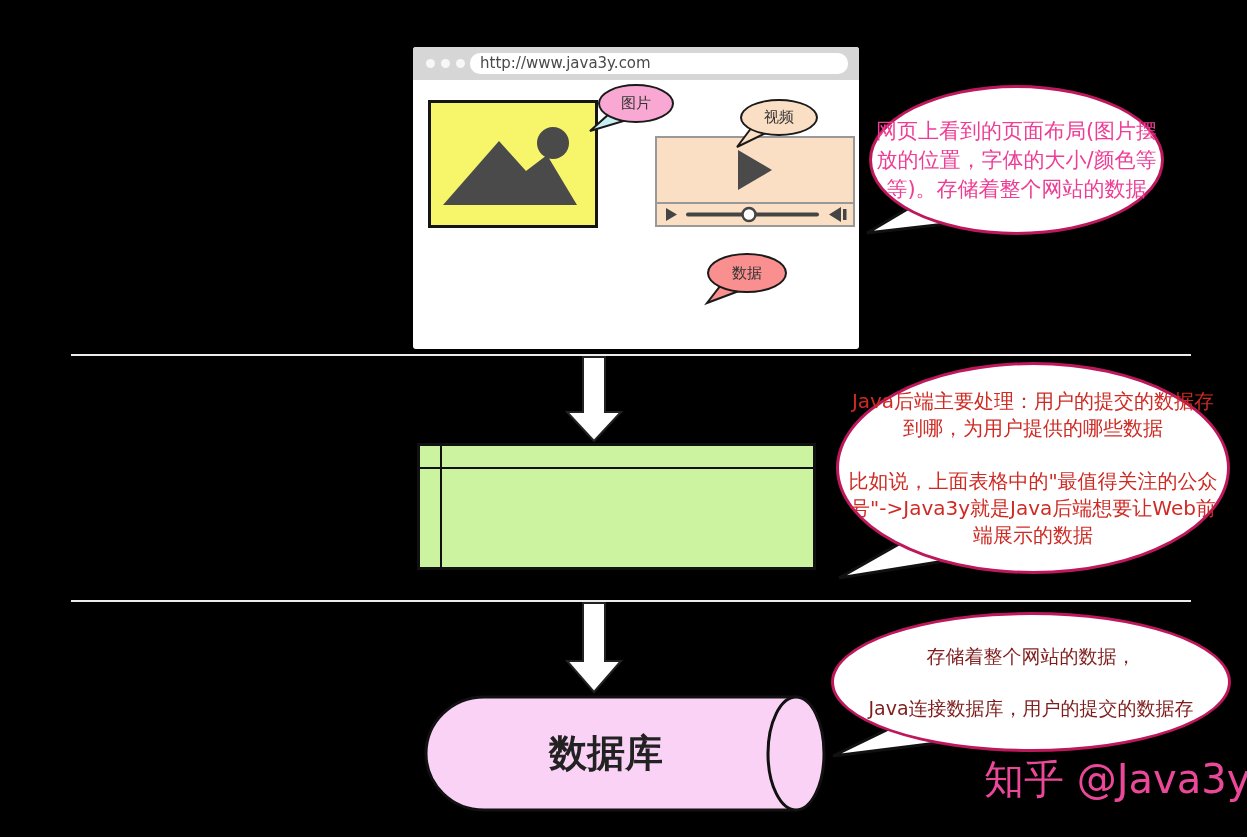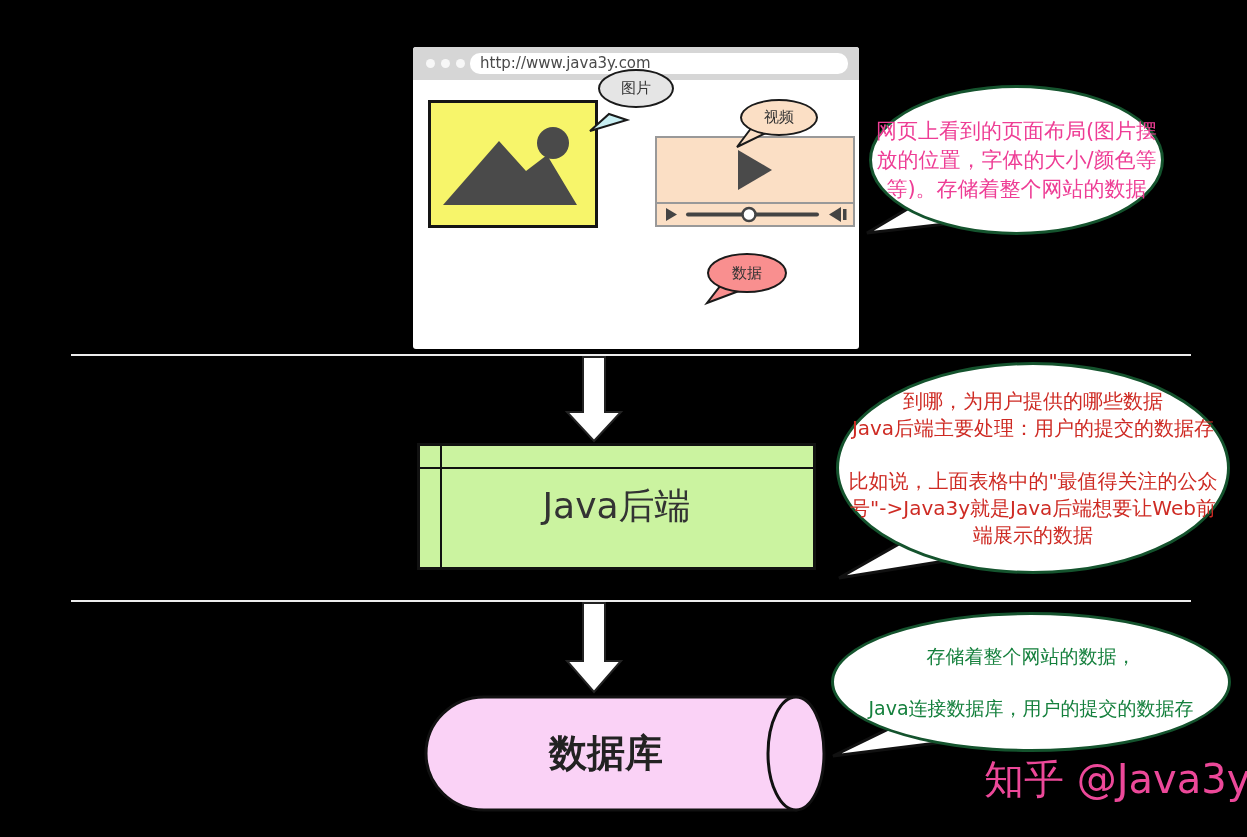--- a/index.html
+++ b/index.html
@@ -22,30 +22,30 @@
   #mocktable{left:15px;top:193px;border-collapse:collapse;}
   #mocktable th,#mocktable td{border:2px solid #808080;font-size:16px;font-weight:bold;color:#333;
         text-align:center;vertical-align:middle;}
   #mocktable th{background:#E3E3E3;width:137px;height:42px;}
   #mocktable td{background:#fff;height:42px;}
   #mocktable th:last-child,#mocktable td:last-child{width:139px;}
 
   
   .minibubble{border:2px solid #1a1a1a;border-radius:50%;display:flex;align-items:center;
         justify-content:center;font-size:15px;color:#333;z-index:3;}
-  #bub-img{left:577px;top:69px;width:76px;height:39px;background:#e5e5e5;}
+  #bub-img{left:577px;top:84px;width:76px;height:39px;background:#f9a8d4;}
   #bub-vid{left:719px;top:99px;width:78px;height:37px;background:#FBDFC5;}
   #bub-data{left:686px;top:253px;width:80px;height:40px;background:#F98F8F;}
 
   
-  .bigbubble{background:#fff;border:3px solid #14532d;border-radius:50%;display:flex;
+  .bigbubble{background:#fff;border:3px solid #be185d;border-radius:50%;display:flex;
         flex-direction:column;align-items:center;justify-content:center;text-align:center;z-index:3;}
   #callout-frontend{left:848px;top:85px;width:295px;height:150px;font-size:21px;line-height:29px;color:#EE3D95;}
   #callout-backend{left:815px;top:362px;width:394px;height:212px;font-size:20px;line-height:27px;color:#CE2B24;}
-  #callout-db{left:810px;top:612px;width:400px;height:140px;font-size:19px;line-height:26px;color:#15803d;}
+  #callout-db{left:810px;top:612px;width:400px;height:140px;font-size:19px;line-height:26px;color:#7f1d1d;}
   .para-gap{height:26px;}
 
   
   .sep{height:2px;background:#ECECEC;left:50px;width:1120px;z-index:1;}
   #sep1{top:354px;} #sep2{top:600px;}
 
   
   #backend-box{left:396px;top:443px;width:399px;height:127px;background:#CBF3A0;border:3px solid #111;z-index:1;}
   #backend-vline{left:20px;top:0;width:2px;height:121px;background:#111;}
   #backend-hline{left:0;top:21px;width:393px;height:2px;background:#111;}
@@ -119,40 +119,39 @@
   <div class="abs minibubble" id="bub-vid">视频</div>
   <div class="abs minibubble" id="bub-data">数据</div>
 
   <div class="abs bigbubble" id="callout-frontend">
     <div>网页上看到的页面布局(图片摆</div>
     <div>放的位置，字体的大小/颜色等</div>
     <div>等)。存储着整个网站的数据</div>
   </div>
 
   <div class="abs bigbubble" id="callout-backend">
+    <div>Java后端主要处理：用户的提交的数据存</div>
     <div>到哪，为用户提供的哪些数据</div>
-    <div>Java后端主要处理：用户的提交的数据存</div>
     <div class="para-gap"></div>
     <div>比如说，上面表格中的"最值得关注的公众</div>
     <div>号"-&gt;Java3y就是Java后端想要让Web前</div>
     <div>端展示的数据</div>
   </div>
 
   <div class="abs bigbubble" id="callout-db">
     <div>存储着整个网站的数据，</div>
     <div class="para-gap"></div>
     <div>Java连接数据库，用户的提交的数据存</div>
   </div>
 
   <div class="abs sep" id="sep1"></div>
   <div class="abs sep" id="sep2"></div>
 
   <div class="abs" id="backend-box">
     <div class="abs" id="backend-vline"></div>
     <div class="abs" id="backend-hline"></div>
   </div>
-  <div class="abs" id="backend-label">Java后端</div>
 
   <div class="abs" id="db-label">数据库</div>
 
   <div class="abs" id="watermark">知乎 @Java3y</div>
 
 </div>
 
 </body></html>

